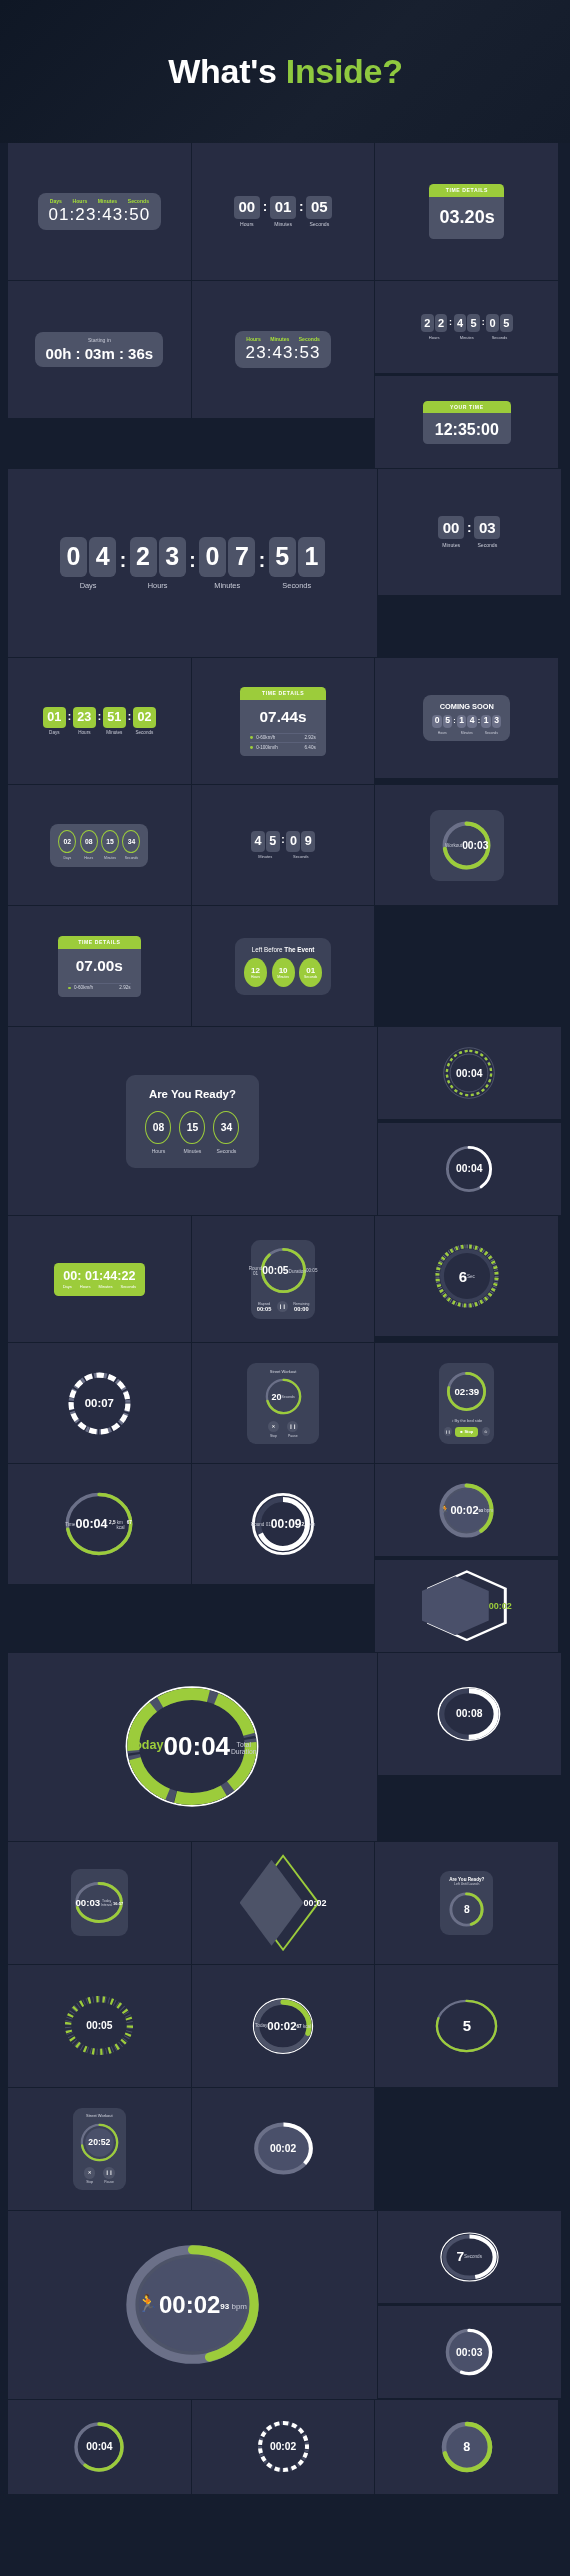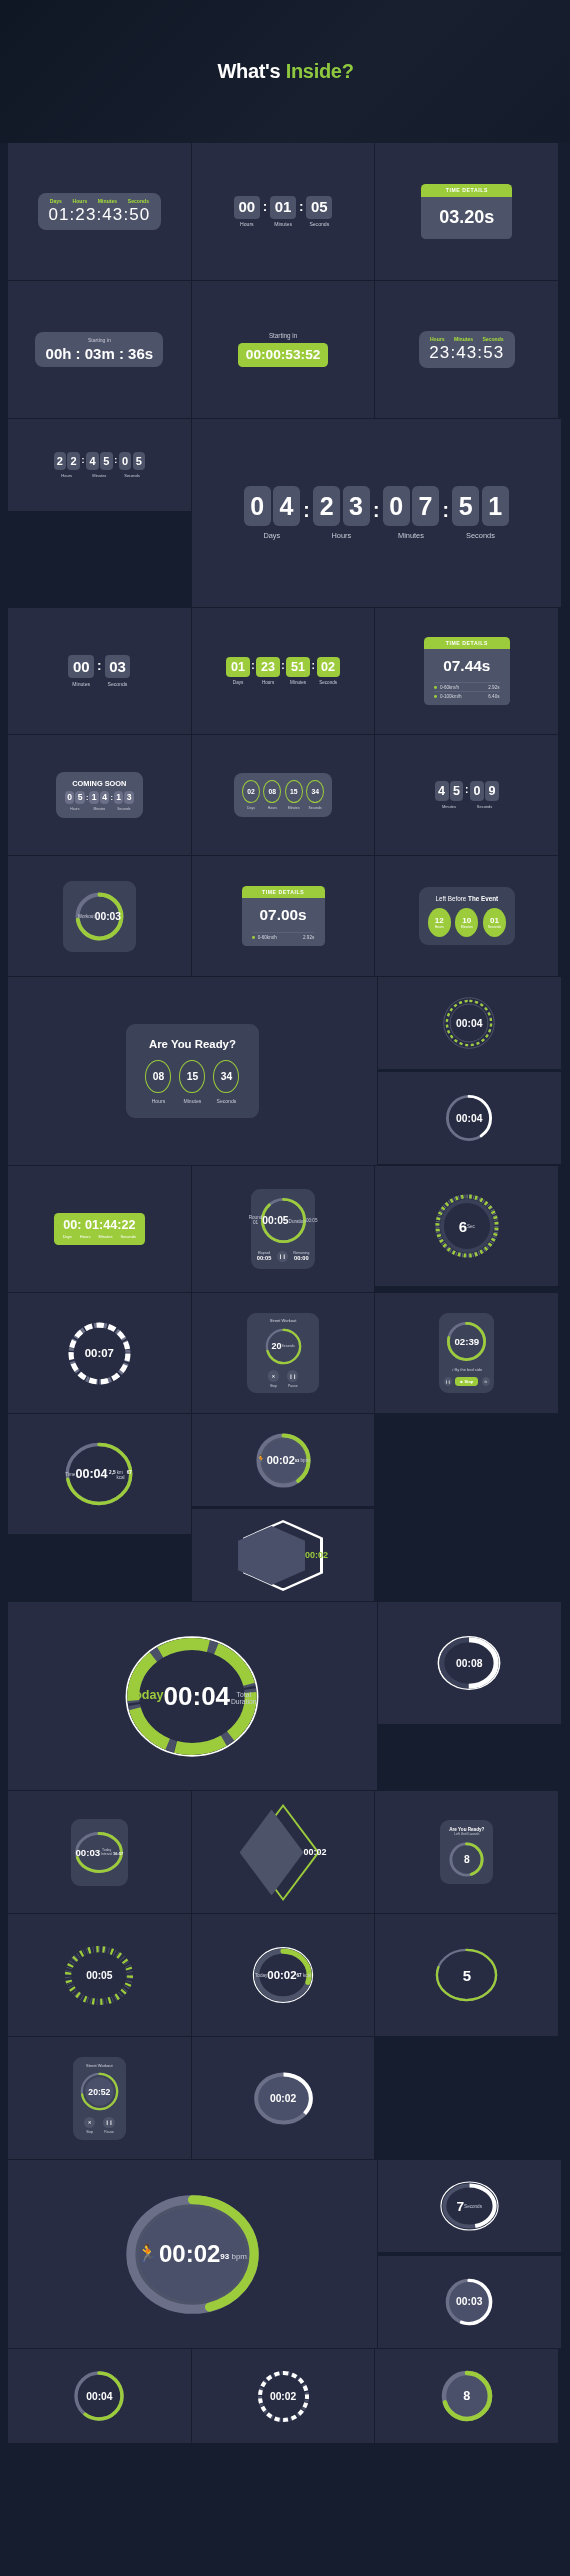--- a/index.html
+++ b/index.html
@@ -8,21 +8,21 @@
     background: #151d2e;
     font-family: "Liberation Sans", sans-serif;
     color: #fff;
     -webkit-font-smoothing: antialiased;
   }
   .hero {
     height: 143px;
     background: linear-gradient(135deg, #0f1725 0%, #18202f 60%, #141c2b 100%);
     display: flex; align-items: center; justify-content: center;
   }
-  .hero h1 { font-size: 20px; font-weight: 700; letter-spacing: -0.3px; }
+  .hero h1 { font-size: 34px; font-weight: 700; letter-spacing: -0.3px; }
   .hero .accent { color: #8fc93f; }
 
   .grid { display: flex; flex-wrap: wrap; gap: 1px; padding: 0 8px 8px; }
   .card {
     background: #272c42;
     display: flex; align-items: center; justify-content: center;
     position: relative; overflow: hidden;
   }
   .c1 { width: calc((100% - 6.8px) / 3); }
   .c2 { width: calc(((100% - 6.8px) / 3) * 2 + 3.4px); }
@@ -181,43 +181,35 @@
         </div>
       <div class="flipsep">:</div>
       <div class="flipcol">
           <div class="flipbox">05</div>
           <div class="caption">Seconds</div>
         </div>
     </div>
   </div>
 
   <div class="card c1 h240">
-    <div style="width:91px">
+    <div style="width:75px">
       <div class="greenbar">TIME DETAILS</div>
       <div class="detailbody" style="padding:10.3px 10.3px 11.4px">
         <div class="bigsec">03.20s</div>
       </div>
     </div>
   </div>
 
   <div class="card c1 h240">
     <div class="pill">
       <div class="lbl-g" style="margin-bottom:1.1px">Starting in</div>
       <div class="digits-b">00h : 03m : 36s</div>
     </div>
   </div>
 
-  <div class="card c1 h240">
-    <div style="text-align:center">
-      <div class="lbl-g" style="margin-bottom:3.4px;font-size:6.3px">Starting in</div>
-      <div class="greenbox">
-          <div class="digits-b">00:00:53:52</div>
-        </div>
-    </div>
-  </div>
 
   <div class="card c1 h240">
     <div class="pill">
       <div class="lbl-row">
         <span class="lbl">Hours</span>
         <span class="lbl">Minutes</span>
         <span class="lbl">Seconds</span>
       </div>
       <div class="digits">
         <span>23</span>:<span>43</span>:<span>53</span>
@@ -243,20 +235,28 @@
           </div>
           <div class="caption" style="font-size:4px">Minutes</div>
         </div>
         <div class="flipsep" style="font-size:9px;padding-top:2.3px">:</div>
         <div class="flipcol">
           <div style="display:flex;gap:1.1px">
             <div class="flipbox" style="font-size:11px;min-width:12.6px;padding:2.3px 2.9px">0</div>
             <div class="flipbox" style="font-size:11px;min-width:12.6px;padding:2.3px 2.9px">5</div>
           </div>
           <div class="caption" style="font-size:4px">Seconds</div>
+        </div>
+      </div>
+    </div>
+    <div class="card h162" style="width:100%">
+      <div style="width:88px">
+        <div class="greenbar">YOUR TIME</div>
+        <div class="detailbody">
+          <div class="bigsec" style="font-size:16px">12:35:00</div>
         </div>
       </div>
     </div>
   </div>
 
   <div class="card c2 h330">
     <div class="flipgrp" style="gap:3.4px">
       <div class="flipcol">
         <div style="display:flex;gap:2.3px">
           <div class="flipbox" style="font-size:25px;min-width:27px;padding:5.7px 5.7px;border-radius:5.7px">0</div>
@@ -640,20 +640,34 @@
         <ellipse cx="60" cy="63" rx="52" ry="56" fill="none" stroke="#9ccc3b" stroke-width="6" stroke-linecap="round" stroke-dasharray="245 341"></ellipse>
       </svg>
       <div class="ringtext">
         <div class="s">Time</div>
         <div style="font-size:12.6px;font-weight:700">00:04</div>
         <div style="font-size:4.6px;margin-top:1.7px"><b>2,5</b><span class="s"> km</span> &nbsp; <b>67</b><span class="s"> kcal</span></div>
       </div>
     </div>
   </div>
 
+  <div class="card c1 h210">
+    <div class="ring">
+      <svg width="66" height="66" viewBox="0 0 116 116">
+        <circle cx="58" cy="58" r="52" fill="none" stroke="#fff" stroke-width="5"></circle>
+        <circle cx="58" cy="58" r="43" fill="none" stroke="#3a4058" stroke-width="9"></circle>
+        <circle cx="58" cy="58" r="43" fill="none" stroke="#fff" stroke-width="9" stroke-dasharray="184 270"></circle>
+      </svg>
+      <div class="ringtext">
+        <div class="s">Round 01</div>
+        <div style="font-size:12px;font-weight:700">00:09</div>
+        <div style="font-size:4.6px;margin-top:1.1px"><b>2,6</b><span class="s"> km</span></div>
+      </div>
+    </div>
+  </div>
 
   <div class="stack">
     <div class="card h162" style="width:100%">
       <div class="ring">
         <svg width="57" height="57" viewBox="0 0 100 100">
           <circle cx="50" cy="50" r="44" fill="#4d5368"></circle>
           <circle cx="50" cy="50" r="44" fill="none" stroke="#6b7088" stroke-width="7"></circle>
           <circle cx="50" cy="50" r="44" fill="none" stroke="#9ccc3b" stroke-width="7" stroke-linecap="round" stroke-dasharray="110 277"></circle>
           <circle cx="50" cy="50" r="37" fill="#4a506a"></circle>
         </svg>

